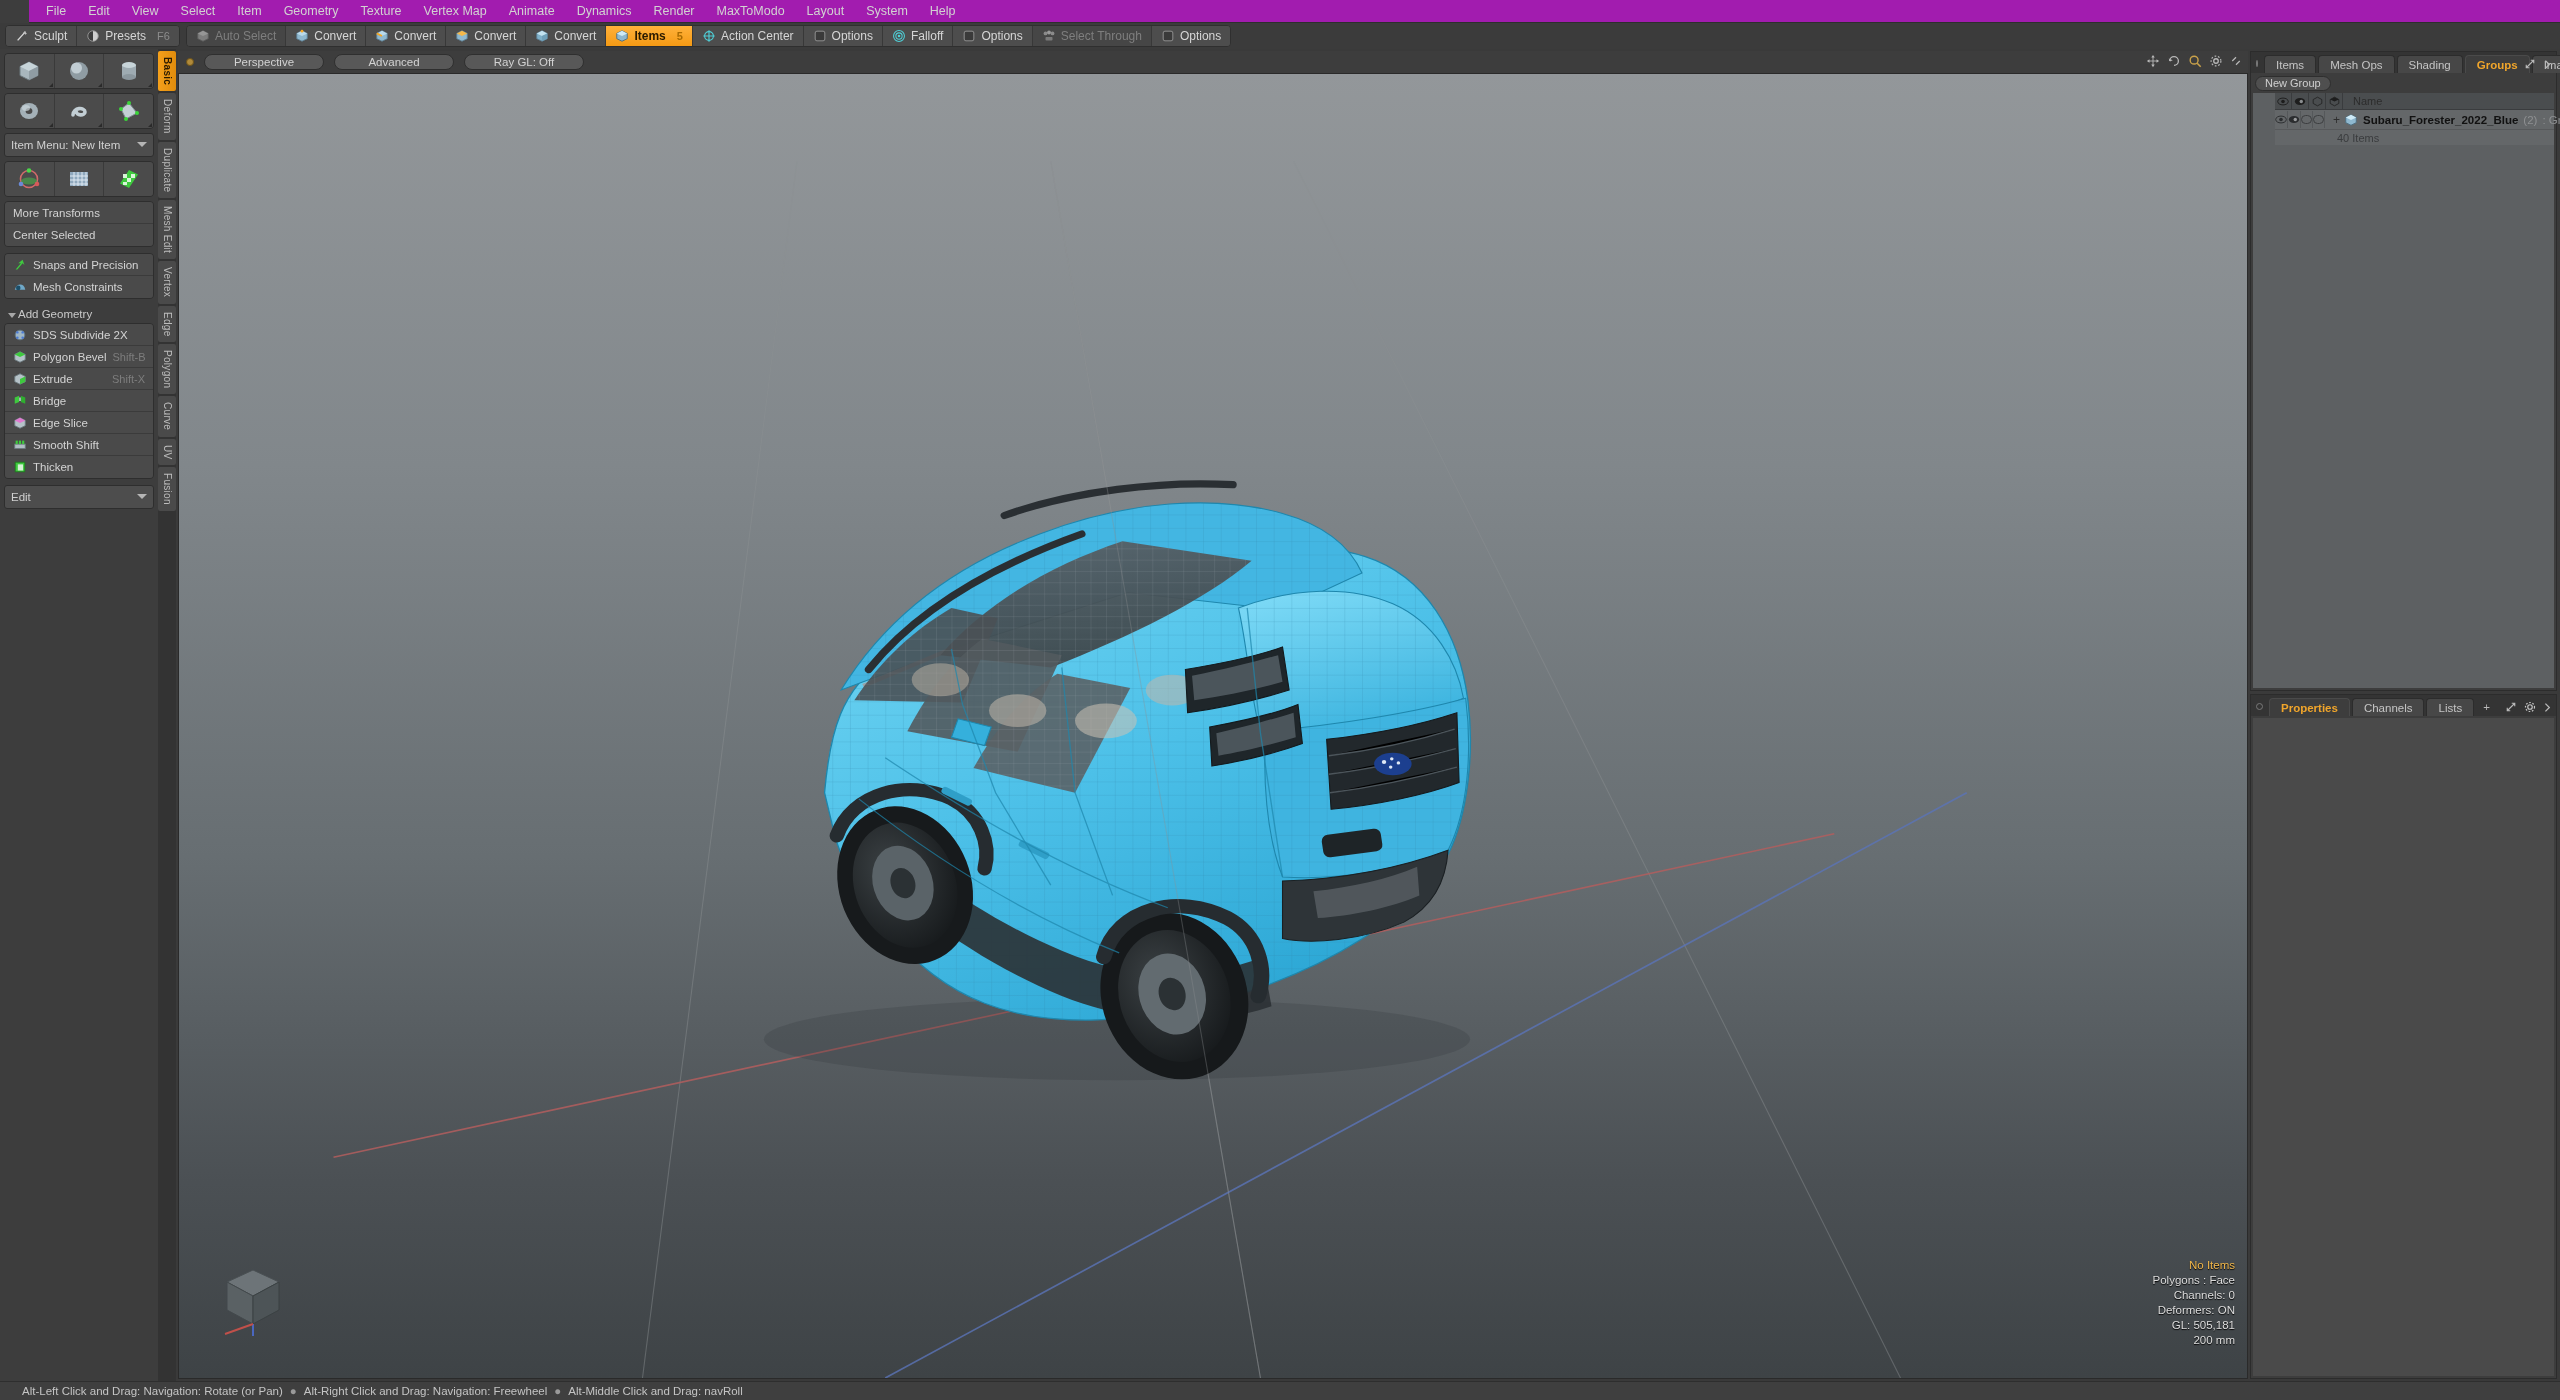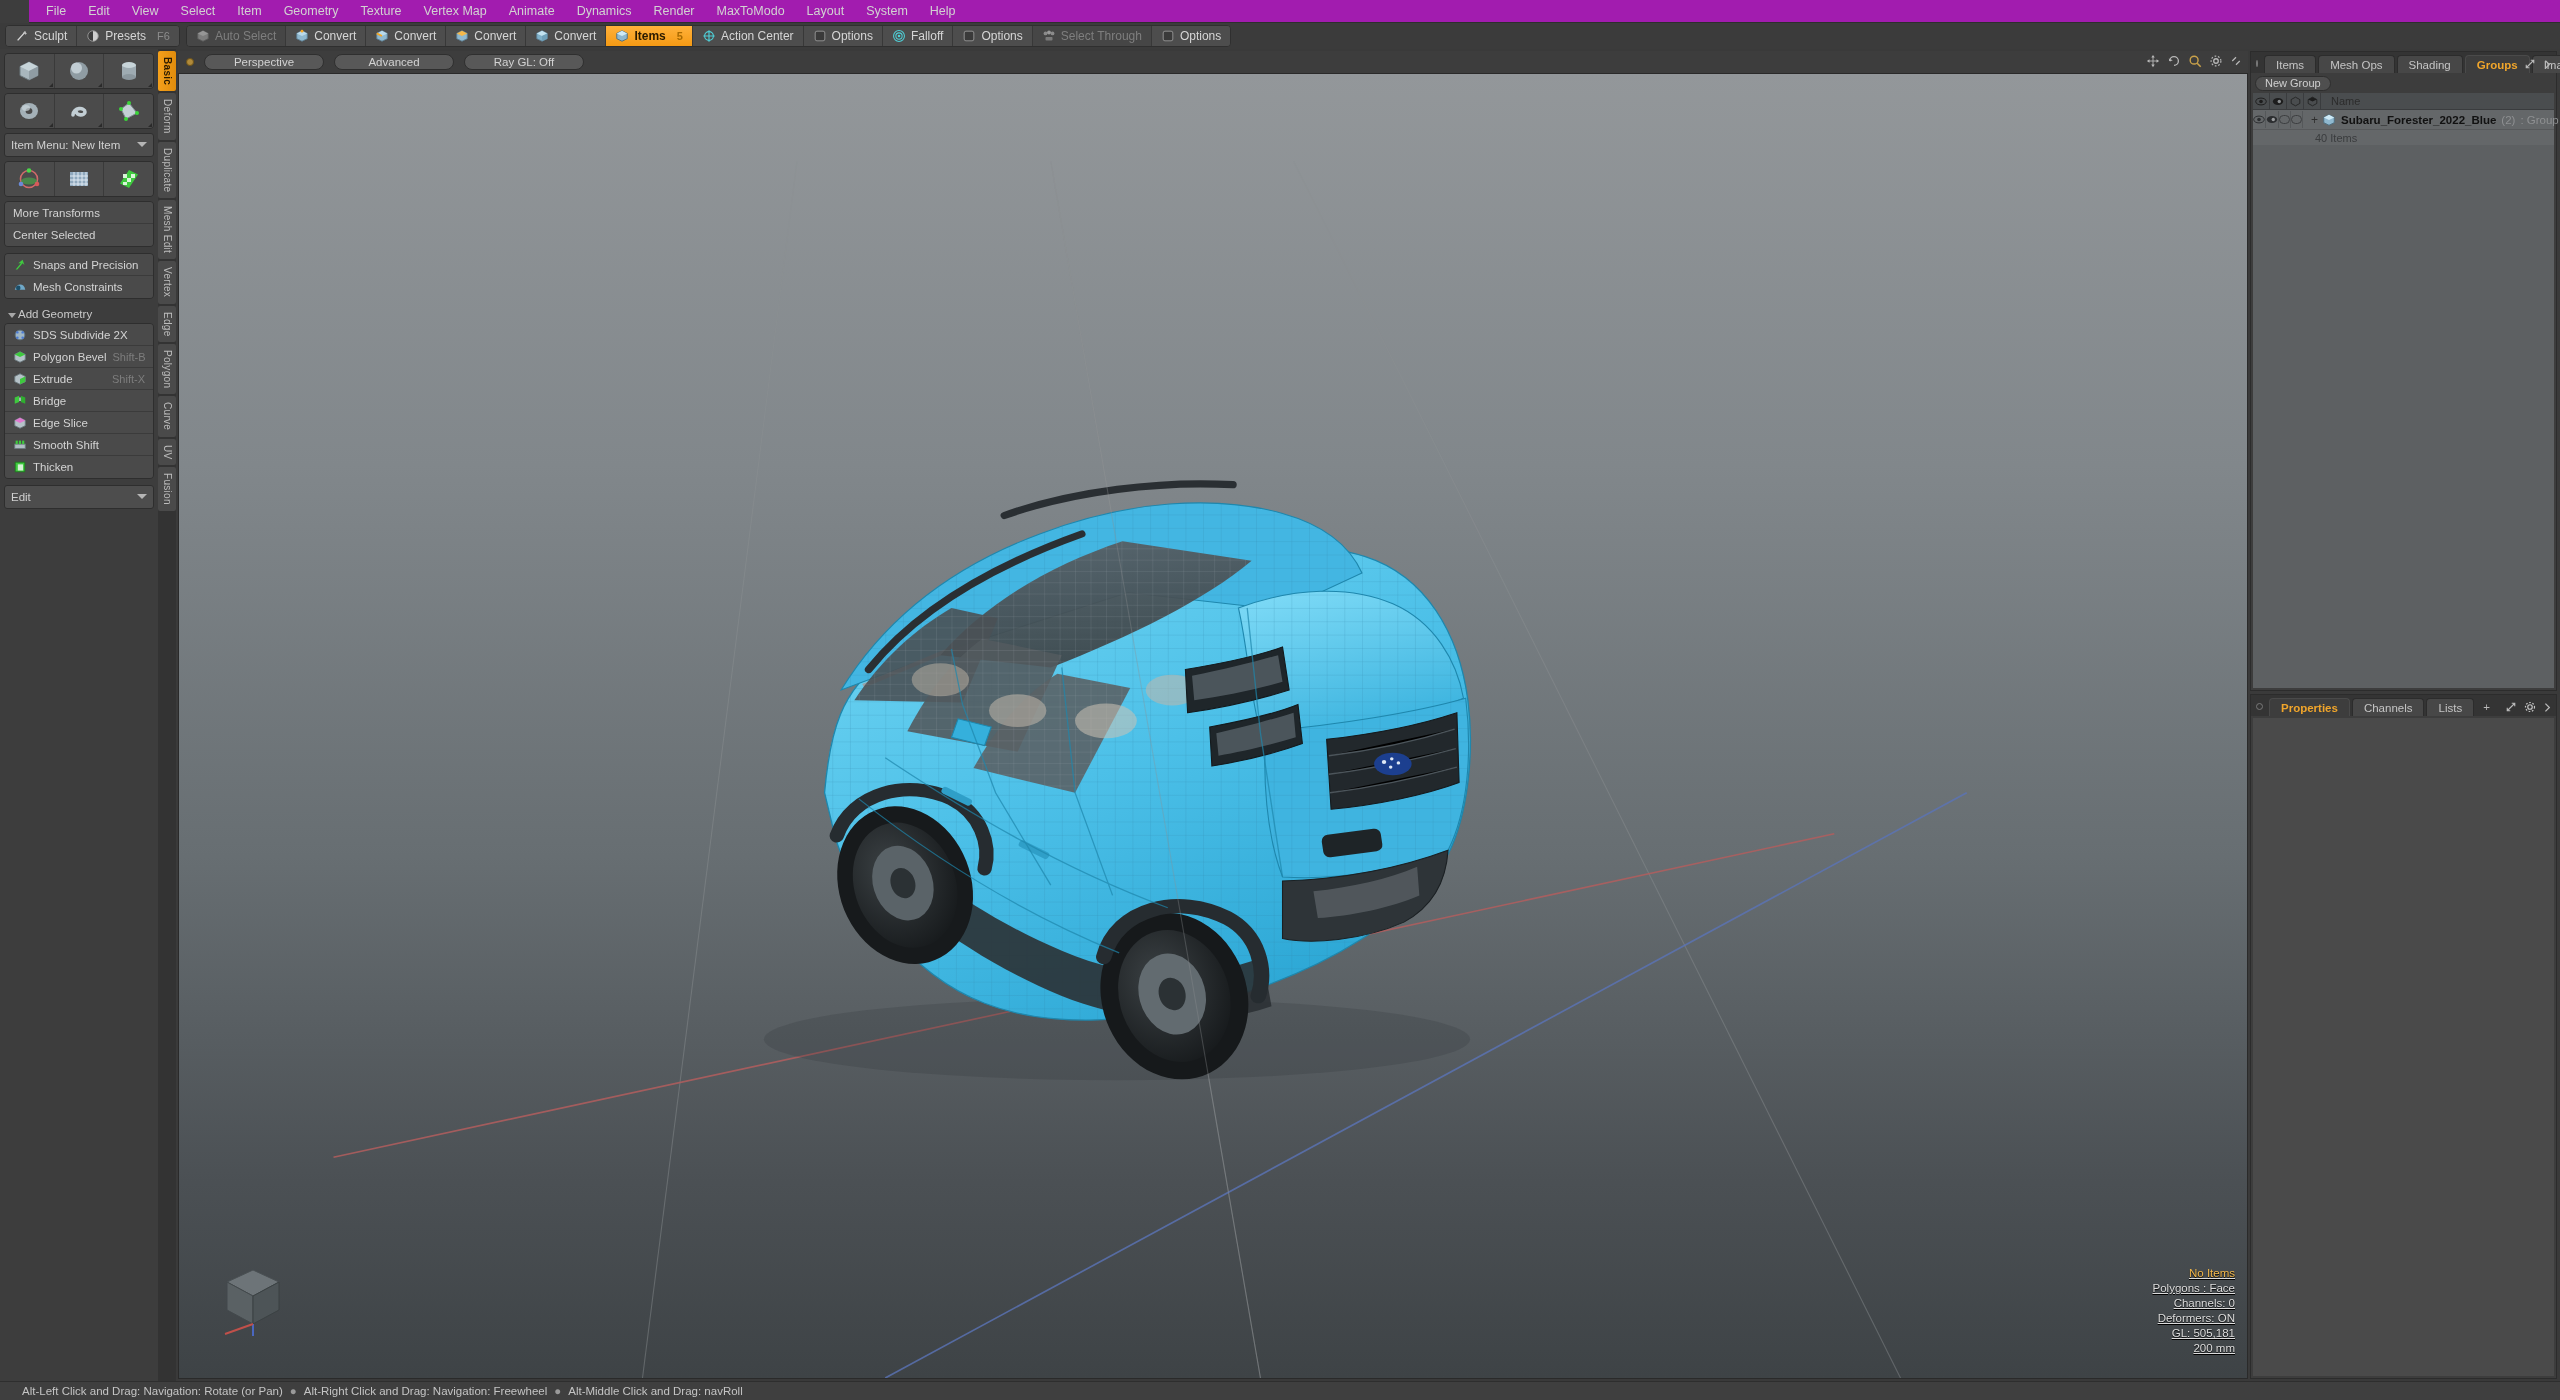--- a/index.html
+++ b/index.html
@@ -128,22 +128,22 @@
     display: flex; align-items: center; justify-content: center; white-space: nowrap;
   }
   .viewhead-right { position: absolute; right: 6px; top: 3px; display: flex; gap: 7px; align-items: center; }
   .viewport {
     flex: 1; position: relative; overflow: hidden;
     background: linear-gradient(#8e9295 0%, #7e8488 28%, #6a7175 56%, #4f5458 80%, #3f4447 100%);
     border: 1px solid #2a2a2a;
   }
   .vp-svg { position: absolute; inset: 0; width: 100%; height: 100%; }
   .vp-stats {
-    position: absolute; right: 12px; bottom: 22px; text-align: right;
-    font-size: 11.5px; color: #dcdcdc; line-height: 15px; text-shadow: 0 1px 1px #000; text-decoration: underline;
+    position: absolute; right: 12px; bottom: 30px; text-align: right;
+    font-size: 11.5px; color: #dcdcdc; line-height: 15px; text-shadow: 0 1px 1px #000;
   }
   .vp-stats .hl { color: #f0b64a; }
   .vp-gizmo { position: absolute; left: 30px; bottom: 40px; width: 90px; height: 90px; }
 
   
   .rightpanel { width: 310px; background: #3a3a3a; display: flex; flex-direction: column; flex: none; padding: 2px 3px 2px 0; gap: 3px; }
   .panel { background: #3d3d3d; display: flex; flex-direction: column; border: 1px solid #2c2c2c; }
   .panel.top { height: 640px; flex: none; }
   .panel.bot { flex: 1; }
   .tabrow { height: 21px; display: flex; align-items: flex-end; gap: 2px; padding-left: 4px; position: relative; background: #343434; }
@@ -154,21 +154,21 @@
     border-radius: 4px 4px 0 0; display: flex; align-items: center; white-space: nowrap;
   }
   .tab.active { background: #3d3d3d; color: #f0a52b; font-weight: bold; border-color: #4a4a4a; }
   .tab.plus { padding: 0 7px; background: transparent; border: none; color: #b9b9b9; }
   .tabrow-right { position: absolute; right: 5px; bottom: 3px; display: flex; gap: 7px; align-items: center; }
   .subbar { height: 20px; display: flex; align-items: center; padding: 0 4px; background: #3d3d3d; }
   .newgroup {
     height: 15px; padding: 0 9px; border-radius: 8px; background: #4f4f4f; border: 1px solid #2e2e2e;
     font-size: 11px; color: #d0d0d0; display: flex; align-items: center;
   }
-  .tree { flex: 1; background: #5d6062; margin: 0 2px 2px 2px; display: flex; flex-direction: column; min-height: 0; }
+  .tree { flex: 1; background: #5d6062; margin: 0 2px 2px 2px; display: flex; flex-direction: column; min-height: 0; padding-left: 22px; }
   .tree-head { height: 17px; background: #4a4d4f; display: flex; align-items: center; border-bottom: 1px solid #3a3c3e; }
   .tcol { width: 17px; height: 17px; border-right: 1px solid #3a3c3e; display: flex; align-items: center; justify-content: center; }
   .tcol.name { flex: 1; border-right: none; justify-content: flex-start; padding-left: 10px; font-size: 11px; color: #2c2c2c; }
   .tree-row { height: 20px; display: flex; align-items: center; background: #646769; border-bottom: 1px solid #57595b; }
   .tree-row .tcol { border-right: 1px solid #55585a; }
   .tree-label { flex: 1; display: flex; align-items: center; padding-left: 8px; font-size: 11.5px; white-space: nowrap; }
   .tree-label .plus { color: #2e2e2e; margin-right: 4px; font-size: 12px; }
   .tree-label .nm { color: #111; font-weight: bold; }
   .tree-label .cnt { color: #8e9092; margin-left: 5px; }
   .tree-sub { font-size: 11px; color: #3a3c3e; padding-left: 62px; background: #646769; height: 15px; display: flex; align-items: center; }

